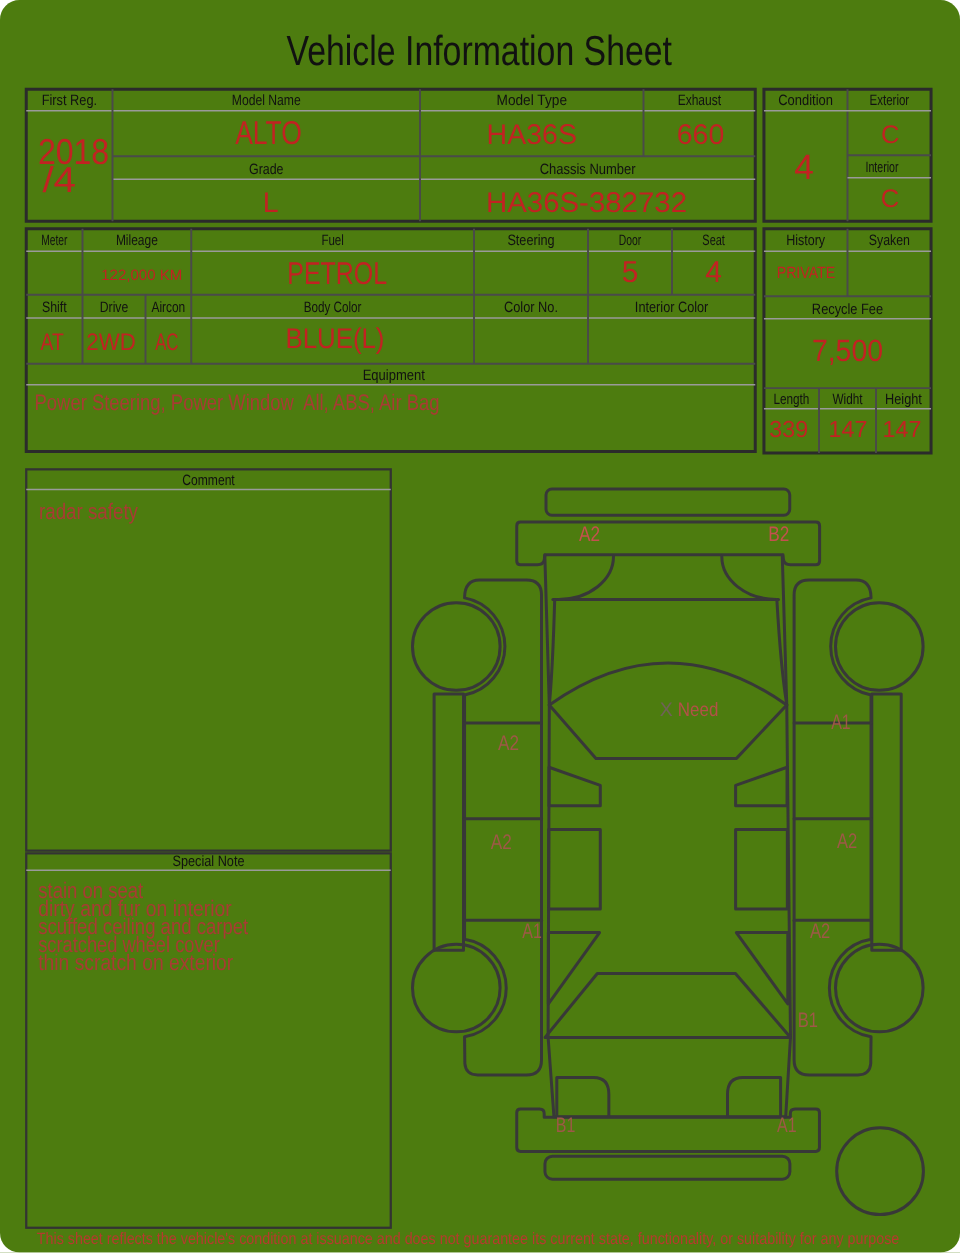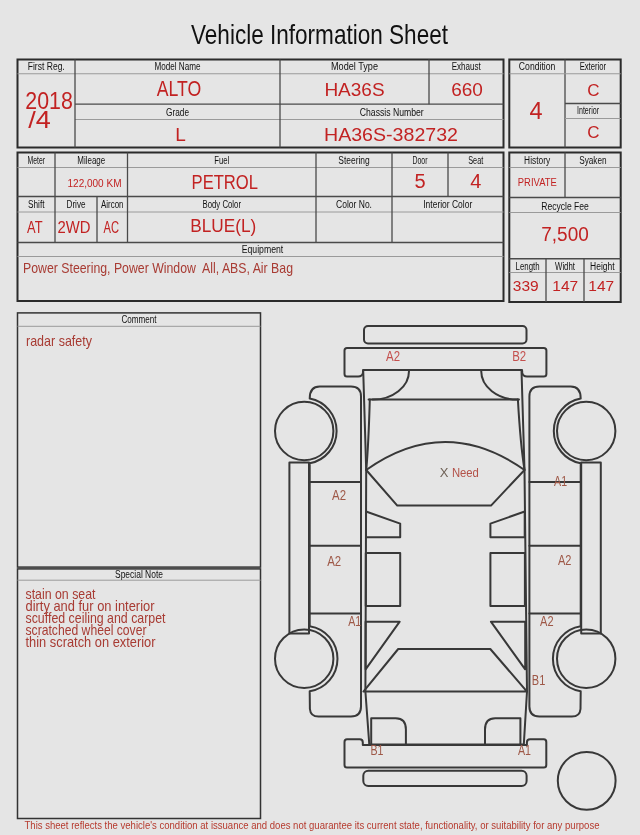--- a/index.html
+++ b/index.html
@@ -1,16 +1,16 @@
 <!DOCTYPE html>
 <html><head>
 <meta charset="utf-8">
 <style>
 html,body{margin:0;padding:0;background:#ffffff;}
-#page{position:relative;width:640px;height:835px;background:#e5e5e5;overflow:hidden;}
+#page{position:relative;width:640px;height:835px;background:#4d7c0f;overflow:hidden;border-radius:13px;}
 svg{position:absolute;top:0;left:0;}
 text{font-family:"Liberation Sans",sans-serif;}
 </style>
 </head>
 <body>
 <div id="page">
 <svg width="640" height="835" viewBox="0 0 640 835">
 
 <text x="319.5" y="43.5" font-size="28" fill="#111" text-anchor="middle" textLength="257" lengthAdjust="spacingAndGlyphs">Vehicle Information Sheet</text>
 

